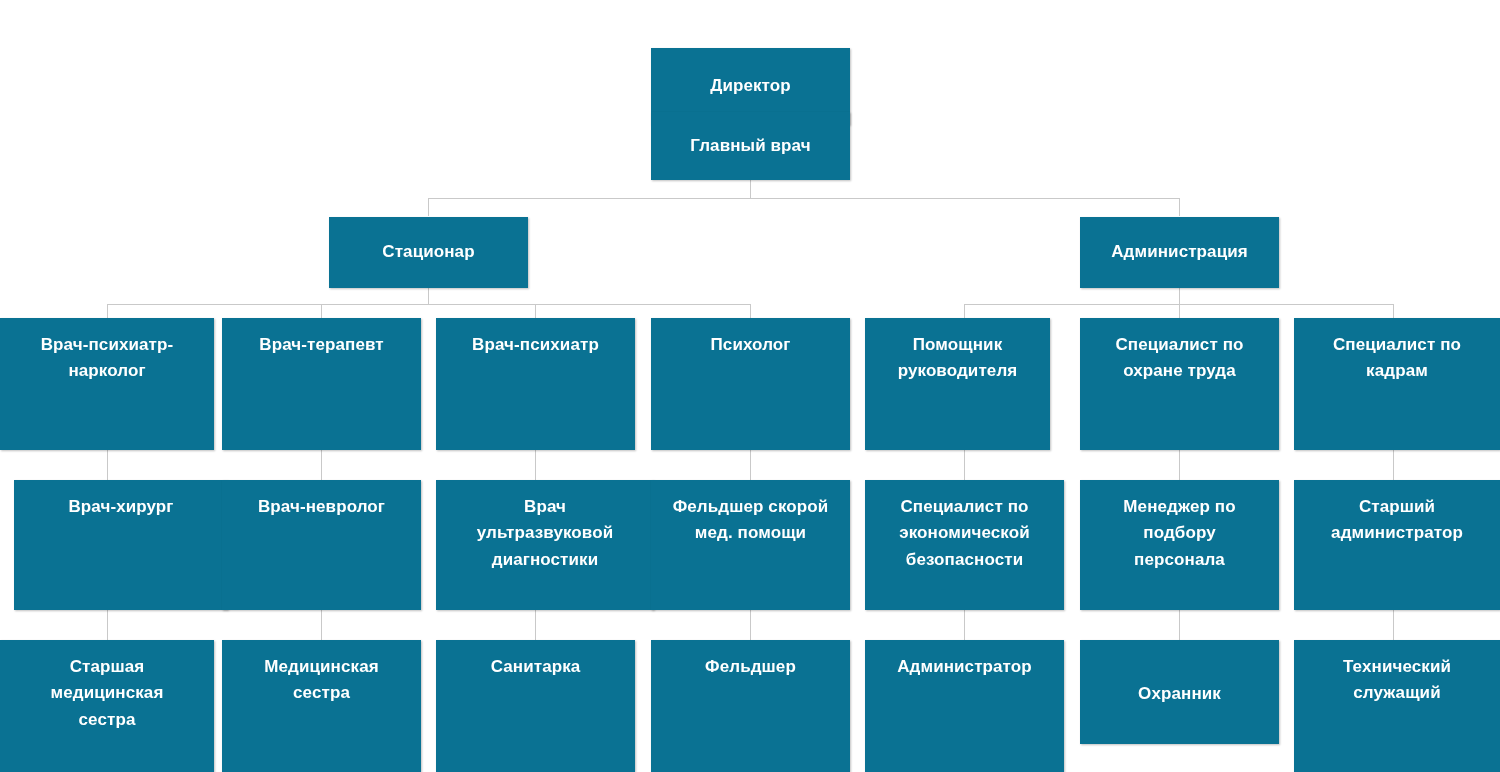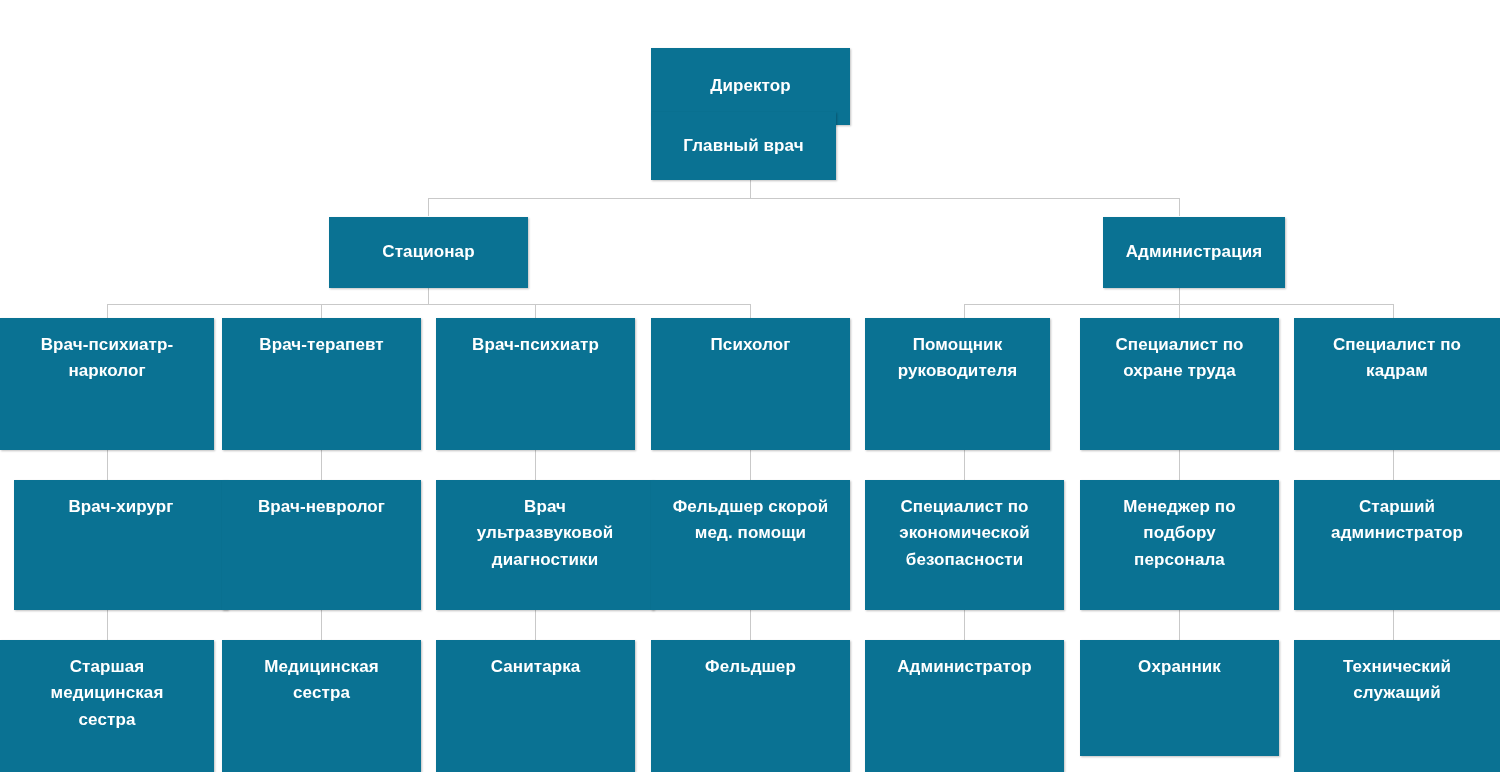--- a/index.html
+++ b/index.html
@@ -84,28 +84,28 @@
   <div class="conn conn-v" style="left:535px; top:610px; height:30px;"></div>
   <div class="conn conn-v" style="left:750px; top:610px; height:30px;"></div>
   <div class="conn conn-v" style="left:964px; top:610px; height:30px;"></div>
   <div class="conn conn-v" style="left:1179px; top:610px; height:30px;"></div>
   <div class="conn conn-v" style="left:1393px; top:610px; height:30px;"></div>
 
   <div class="node lvl1" style="left:651px; top:5px; width:199px; height:77px;margin-top:43px;">
     <span class="label">Директор</span>
   </div>
 
-  <div class="node lvl1" style="left:651px; top:112px; width:185px; height:68px;">
+  <div class="node lvl1" style="left:651px; top:112px; width:199px; height:68px;">
     <span class="label">Главный врач</span>
   </div>
 
   <div class="node lvl2" style="left:329px; top:217px; width:199px; height:71px;">
     <span class="label">Стационар</span>
   </div>
-  <div class="node lvl2" style="left:1080px; top:217px; width:182px; height:71px;margin-left:23px;">
+  <div class="node lvl2" style="left:1080px; top:217px; width:199px; height:71px;">
     <span class="label">Администрация</span>
   </div>
 
   <div class="node" style="left:0px; top:318px; width:214px; height:132px;">
     <span class="label">Врач-психиатр-
 нарколог</span>
   </div>
   <div class="node" style="left:222px; top:318px; width:199px; height:132px;">
     <span class="label">Врач-терапевт</span>
   </div>
@@ -169,21 +169,21 @@
   </div>
   <div class="node" style="left:436px; top:640px; width:199px; height:132px;">
     <span class="label">Санитарка</span>
   </div>
   <div class="node" style="left:651px; top:640px; width:199px; height:132px;">
     <span class="label">Фельдшер</span>
   </div>
   <div class="node" style="left:865px; top:640px; width:199px; height:132px;">
     <span class="label">Администратор</span>
   </div>
-  <div class="node" style="left:1080px; top:640px; width:199px; height:116px;">
+  <div class="node" style="left:1080px; top:640px; width:199px; height:104px;align-items:center;">
     <span class="label">Охранник</span>
   </div>
   <div class="node" style="left:1294px; top:640px; width:206px; height:132px;">
     <span class="label">Технический
 служащий</span>
   </div>
 
 </div>
 
 </body></html>

